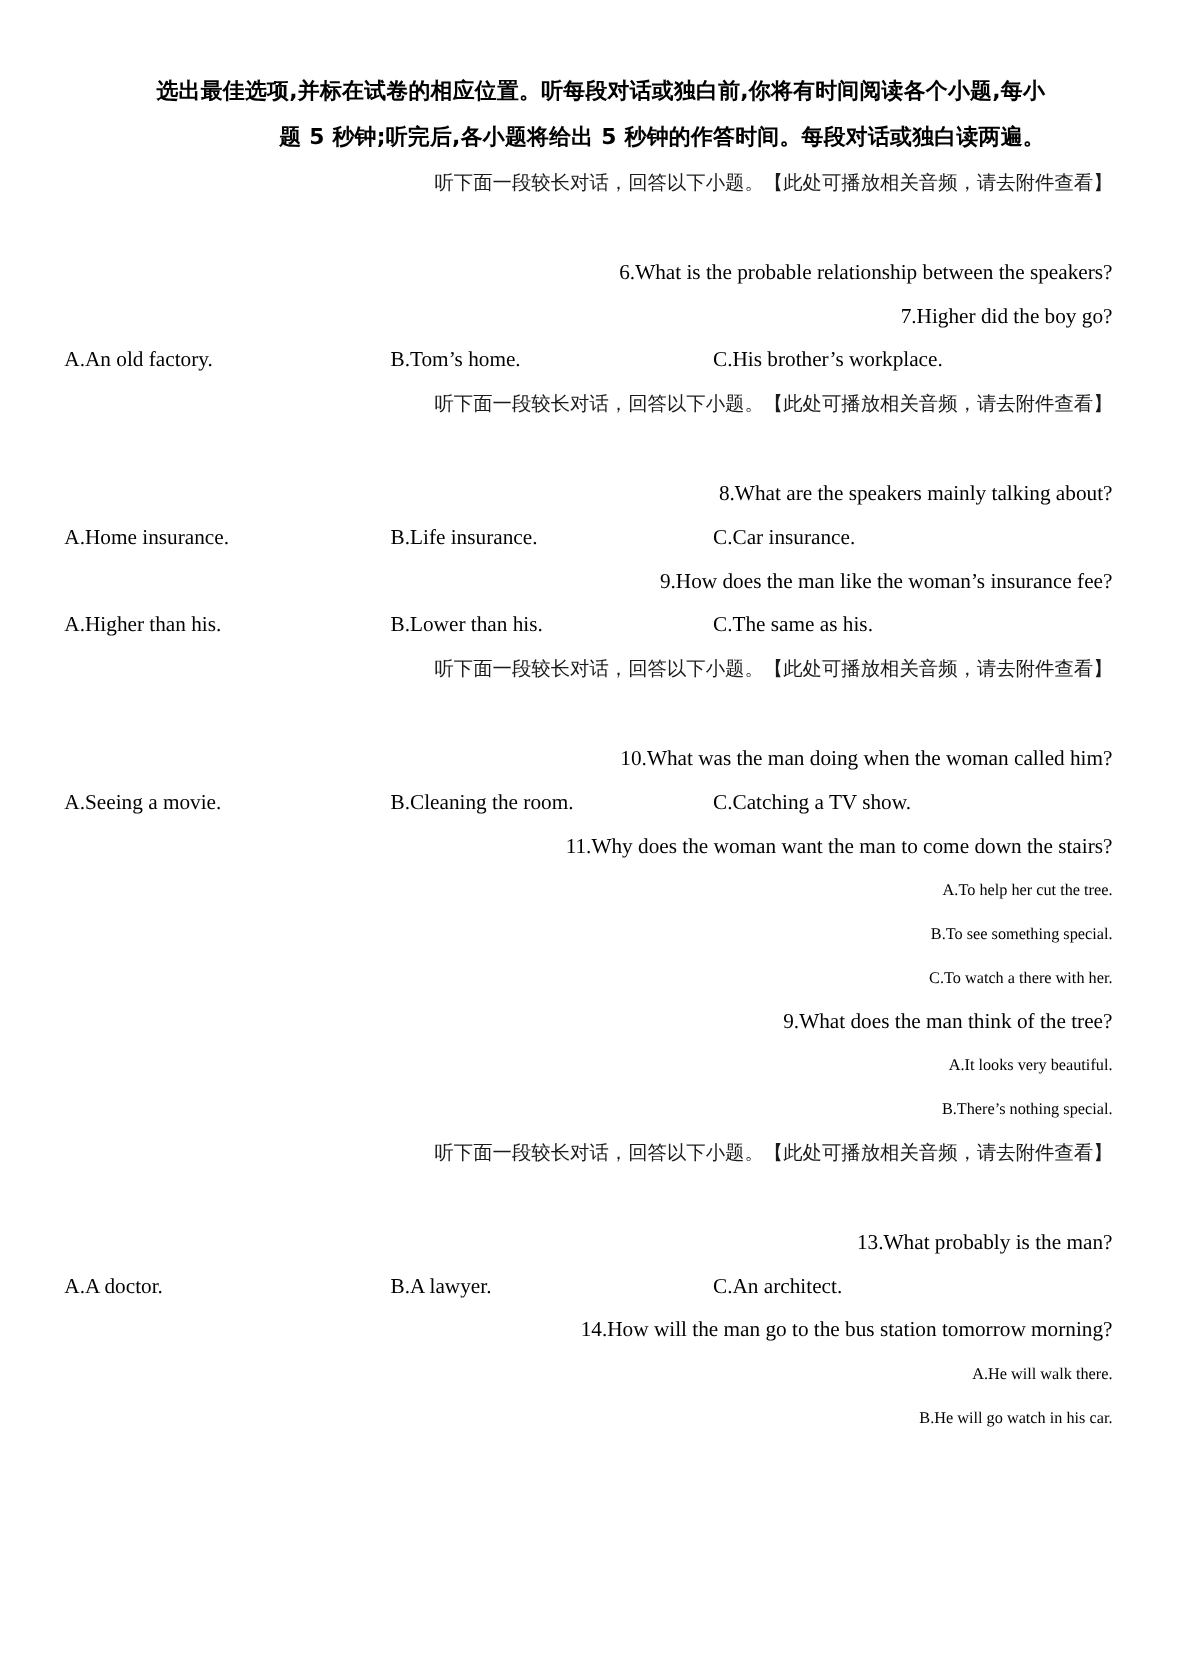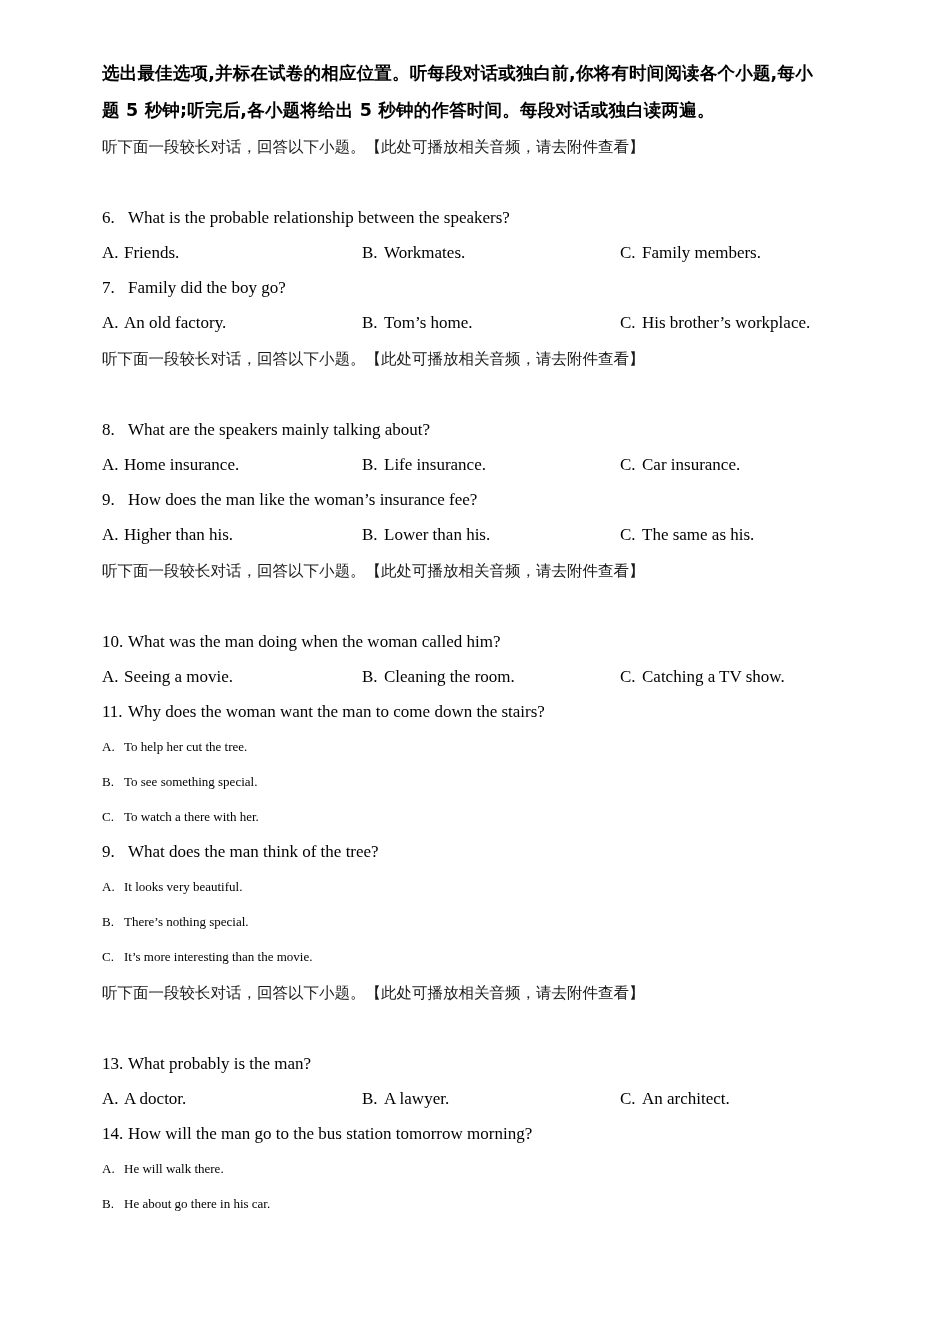--- a/index.html
+++ b/index.html
@@ -9,24 +9,25 @@
   }
   body {
     width: 950px;
     height: 1344px;
     font-family: "Liberation Serif", "DejaVu Serif", serif;
     color: #000000;
     position: relative;
     overflow: hidden;
   }
   .page {
-    padding: 56px 60px 0 102px;
+    padding: 56px 60px 0 46px;
     box-sizing: border-box;
     width: 950px;
     height: 1044px;
+    text-align: right;
   }
 
   
   .directions {
     font-family: "DejaVu Sans", "Liberation Sans", sans-serif;
     font-weight: bold;
     font-size: 17.5px;
     line-height: 35px;
     letter-spacing: 0.2px;
     margin: 0 0 2px 0;
@@ -92,26 +93,21 @@
 <div class="page">
 
   <div class="directions">选出最佳选项,并标在试卷的相应位置。听每段对话或独白前,你将有时间阅读各个小题,每小</div>
   <div class="directions">题 5 秒钟;听完后,各小题将给出 5 秒钟的作答时间。每段对话或独白读两遍。</div>
 
   <div id="sections-root">
       <div>
         <div class="instruction">听下面一段较长对话，回答以下小题。【此处可播放相关音频，请去附件查看】</div>
         <div class="gap-after-instruction"></div>
         <div class="question"><span class="qnum">6.</span><span>What is the probable relationship between the speakers?</span></div>
-        <div class="options-row">
-          <div class="opt opt-a"><span class="opt-letter">A.</span><span>Friends.</span></div>
-          <div class="opt opt-b"><span class="opt-letter">B.</span><span>Workmates.</span></div>
-          <div class="opt opt-c"><span class="opt-letter">C.</span><span>Family members.</span></div>
-        </div>
-        <div class="question"><span class="qnum">7.</span><span>Family did the boy go?</span></div>
+        <div class="question"><span class="qnum">7.</span><span>Higher did the boy go?</span></div>
         <div class="options-row">
           <div class="opt opt-a"><span class="opt-letter">A.</span><span>An old factory.</span></div>
           <div class="opt opt-b"><span class="opt-letter">B.</span><span>Tom’s home.</span></div>
           <div class="opt opt-c"><span class="opt-letter">C.</span><span>His brother’s workplace.</span></div>
         </div>
       </div>
       <div>
         <div class="instruction">听下面一段较长对话，回答以下小题。【此处可播放相关音频，请去附件查看】</div>
         <div class="gap-after-instruction"></div>
         <div class="question"><span class="qnum">8.</span><span>What are the speakers mainly talking about?</span></div>
@@ -136,30 +132,29 @@
           <div class="opt opt-b"><span class="opt-letter">B.</span><span>Cleaning the room.</span></div>
           <div class="opt opt-c"><span class="opt-letter">C.</span><span>Catching a TV show.</span></div>
         </div>
         <div class="question"><span class="qnum">11.</span><span>Why does the woman want the man to come down the stairs?</span></div>
         <div class="option-stacked"><span class="opt-letter">A.</span><span>To help her cut the tree.</span></div>
         <div class="option-stacked"><span class="opt-letter">B.</span><span>To see something special.</span></div>
         <div class="option-stacked"><span class="opt-letter">C.</span><span>To watch a there with her.</span></div>
         <div class="question"><span class="qnum">9.</span><span>What does the man think of the tree?</span></div>
         <div class="option-stacked"><span class="opt-letter">A.</span><span>It looks very beautiful.</span></div>
         <div class="option-stacked"><span class="opt-letter">B.</span><span>There’s nothing special.</span></div>
-        <div class="option-stacked"><span class="opt-letter">C.</span><span>It’s more interesting than the movie.</span></div>
       </div>
       <div>
         <div class="instruction">听下面一段较长对话，回答以下小题。【此处可播放相关音频，请去附件查看】</div>
         <div class="gap-after-instruction"></div>
         <div class="question"><span class="qnum">13.</span><span>What probably is the man?</span></div>
         <div class="options-row">
           <div class="opt opt-a"><span class="opt-letter">A.</span><span>A doctor.</span></div>
           <div class="opt opt-b"><span class="opt-letter">B.</span><span>A lawyer.</span></div>
           <div class="opt opt-c"><span class="opt-letter">C.</span><span>An architect.</span></div>
         </div>
         <div class="question"><span class="qnum">14.</span><span>How will the man go to the bus station tomorrow morning?</span></div>
         <div class="option-stacked"><span class="opt-letter">A.</span><span>He will walk there.</span></div>
-        <div class="option-stacked"><span class="opt-letter">B.</span><span>He about go there in his car.</span></div>
+        <div class="option-stacked"><span class="opt-letter">B.</span><span>He will go watch in his car.</span></div>
       </div>
     </div>
 
 </div>
 
 </body></html>

